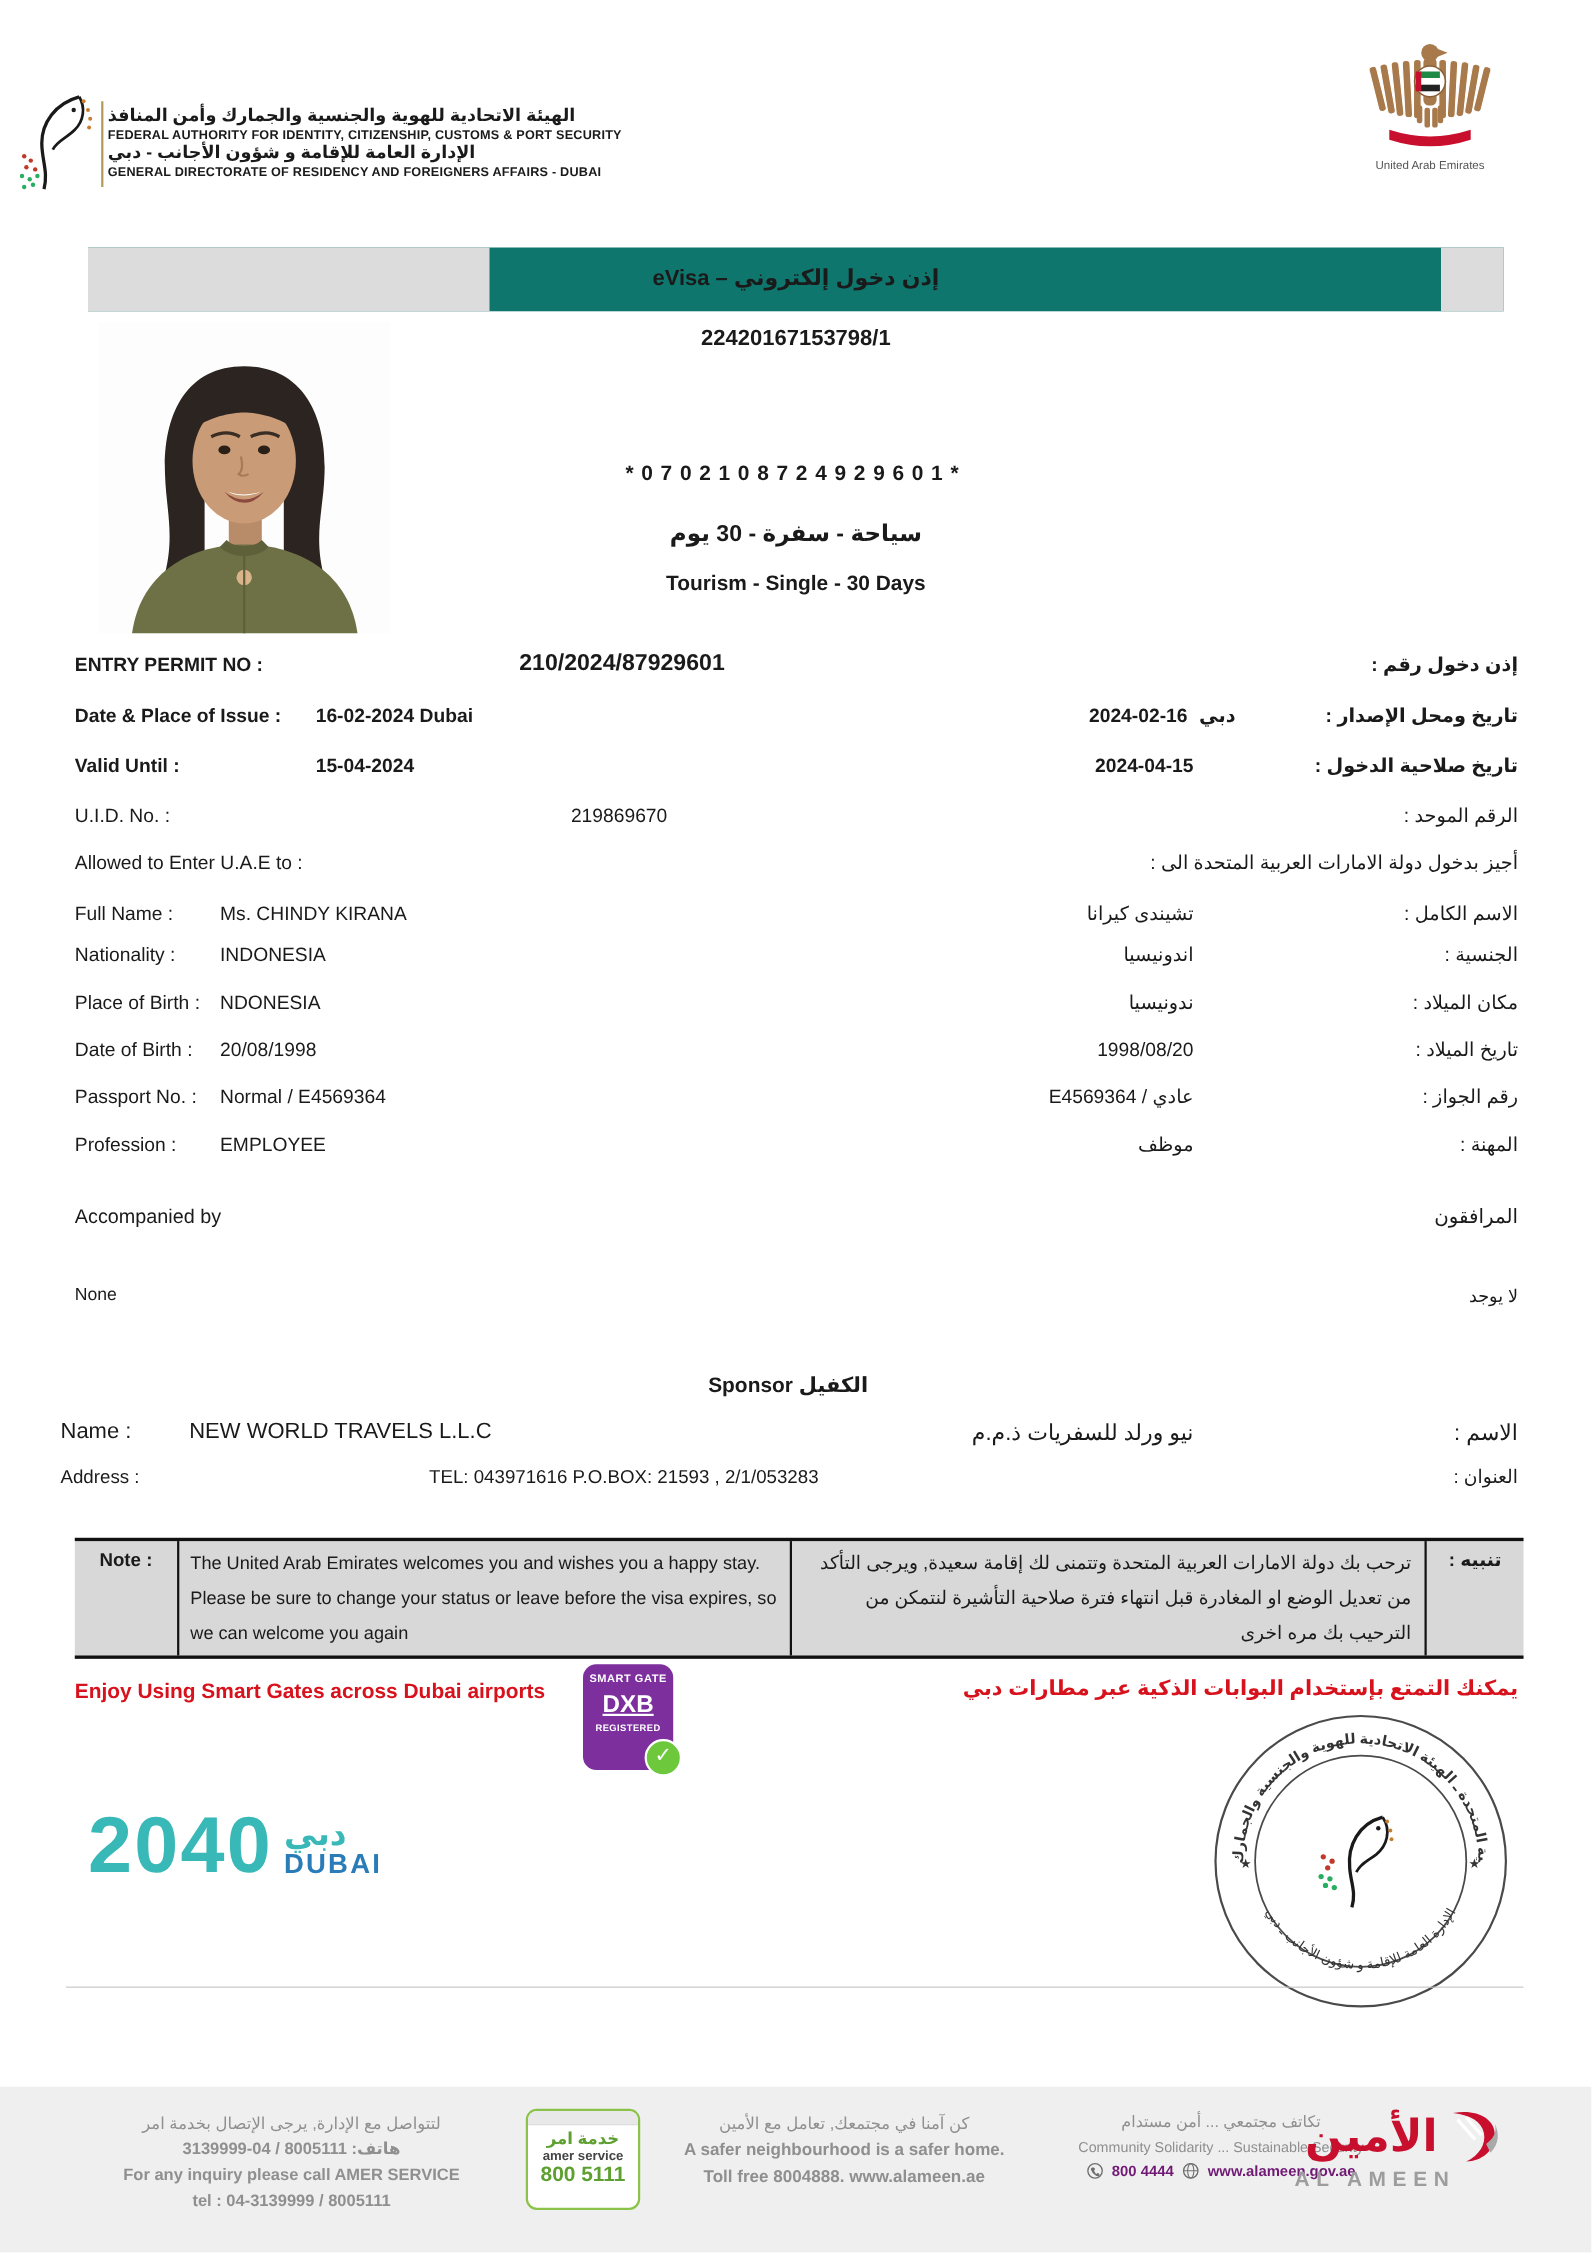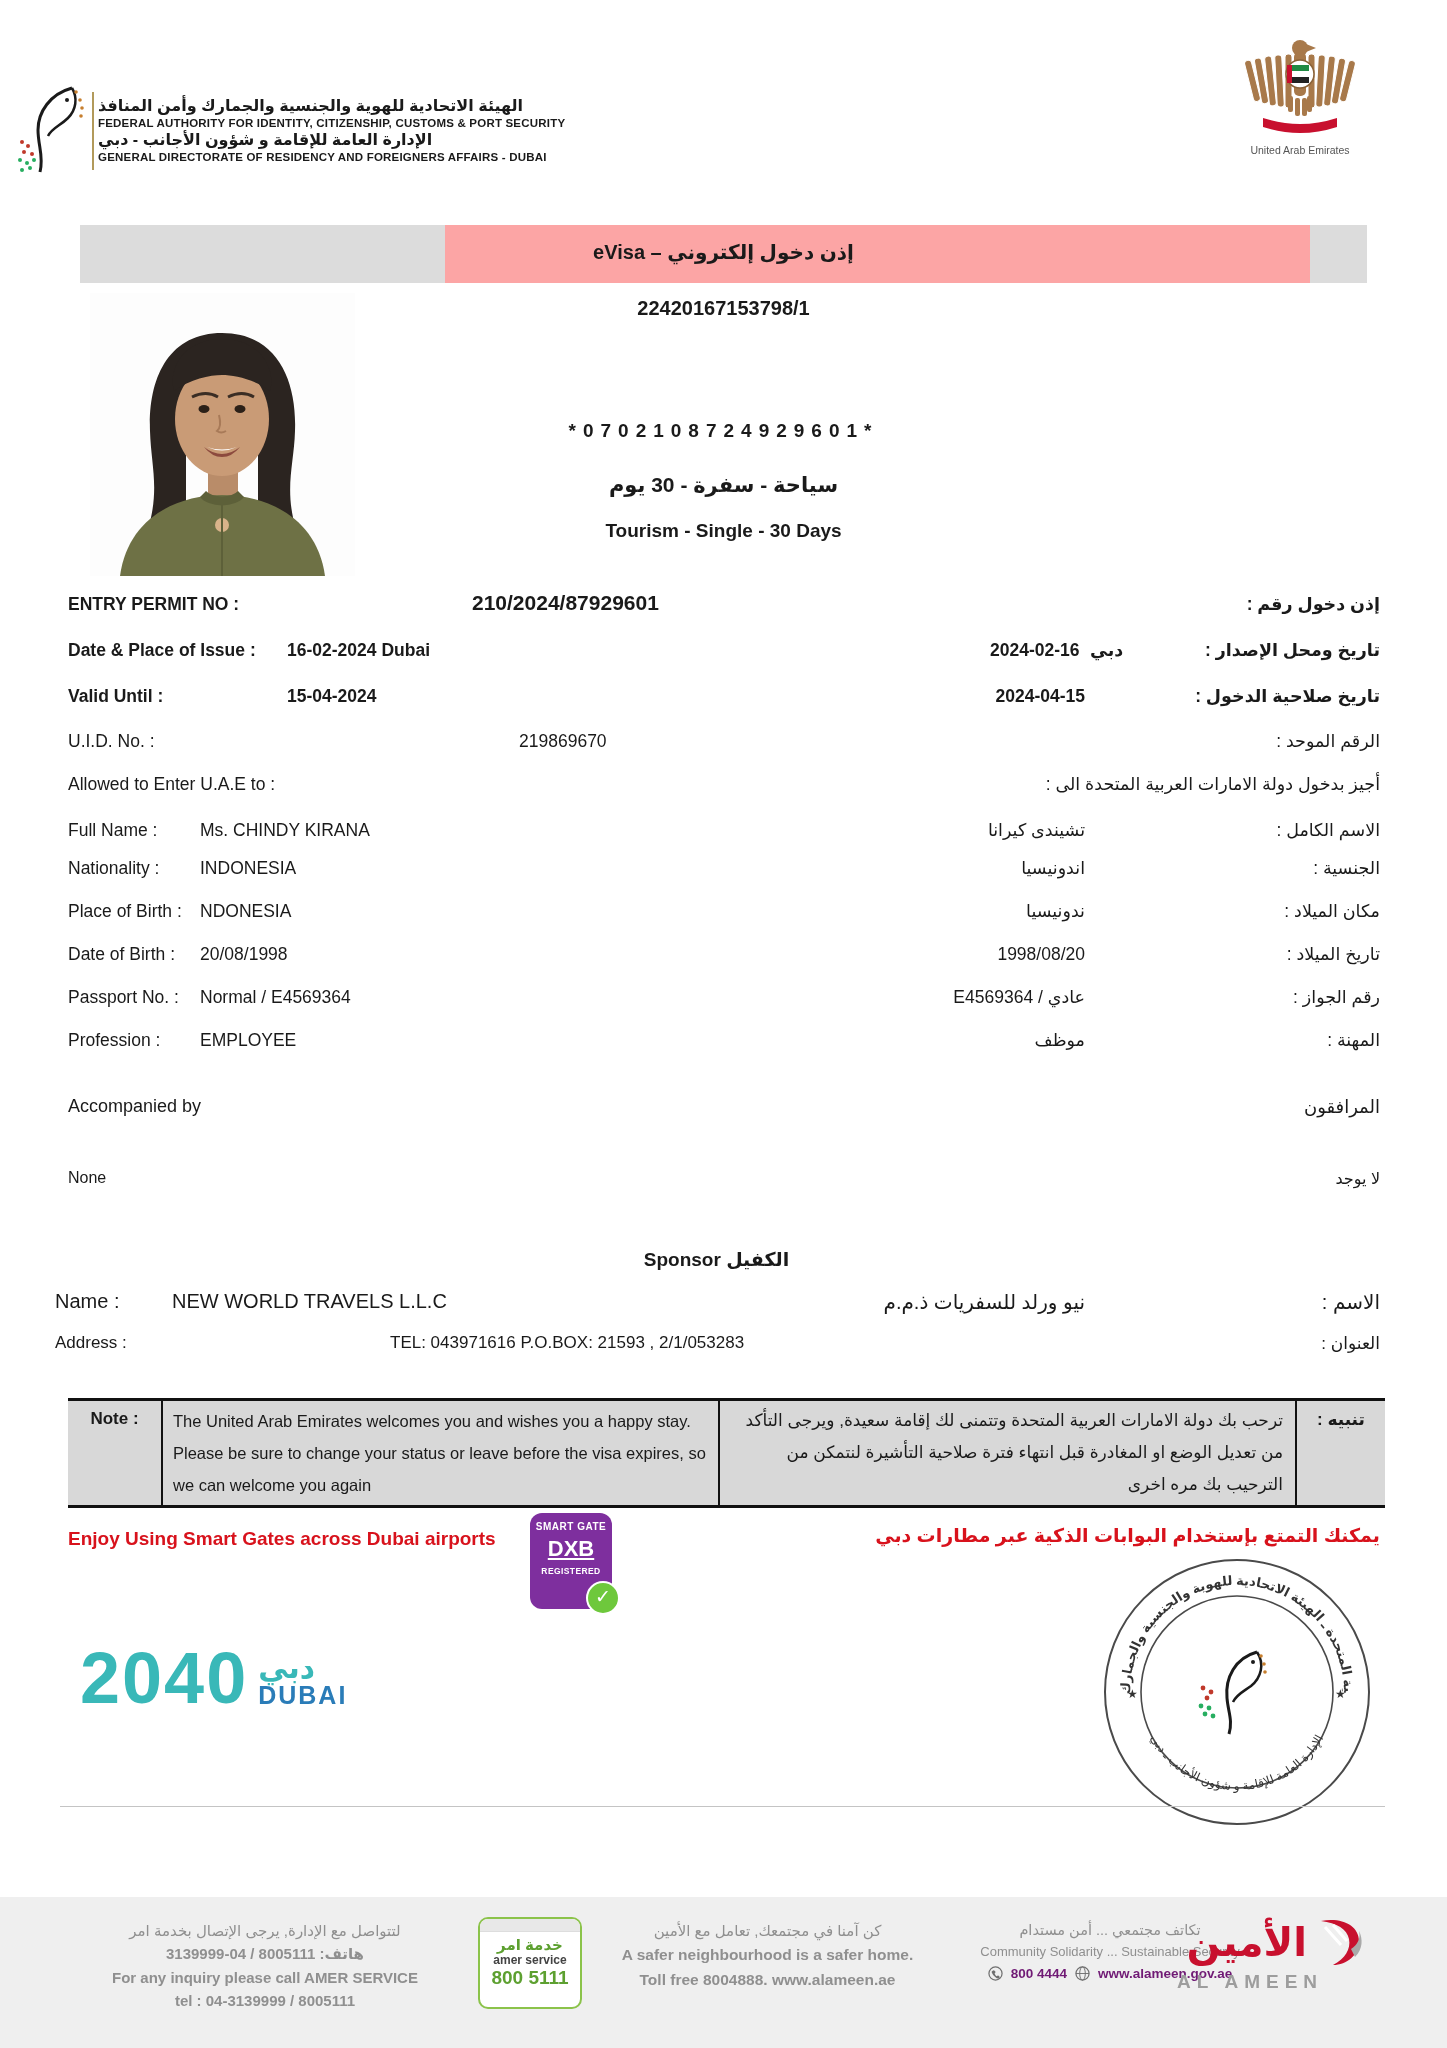--- a/index.html
+++ b/index.html
@@ -13,21 +13,21 @@
   
   #hdr-text{left:98px;top:96px;line-height:1.25;}
   #hdr-text .ar1{font-size:16px;font-weight:bold;}
   #hdr-text .en1{font-size:11.5px;font-weight:bold;letter-spacing:.2px;}
   #gold-line{left:92px;top:92px;width:2px;height:78px;background:#b executor29a5b;background:#b29a5b;}
   #hdr-falcon{left:12px;top:84px;}
   #emblem{left:1240px;top:34px;width:120px;text-align:center;}
   #emblem .cap{font-size:10.5px;color:#555;margin-top:2px;}
 
   
-  #titlebar{left:80px;top:225px;width:1287px;height:58px;background:#fca5a5;}
+  #titlebar{left:80px;top:225px;width:1287px;height:58px;background:#0f766e;}
   #titlebar .end{position:absolute;top:0;height:100%;background:#dcdcdc;}
   #titlebar .txt{position:absolute;left:0;width:100%;top:15px;text-align:center;font-size:20px;font-weight:bold;}
 
   
   #photo{left:90px;top:293px;width:265px;height:283px;background:#fdfdfd;}
   #file-no{top:297px;font-size:20px;}
   #bc-text{top:420px;font-size:19px;letter-spacing:7px;}
   #type-ar{top:473px;font-size:21px;}
   #type-en{top:520px;font-size:19px;}
 

